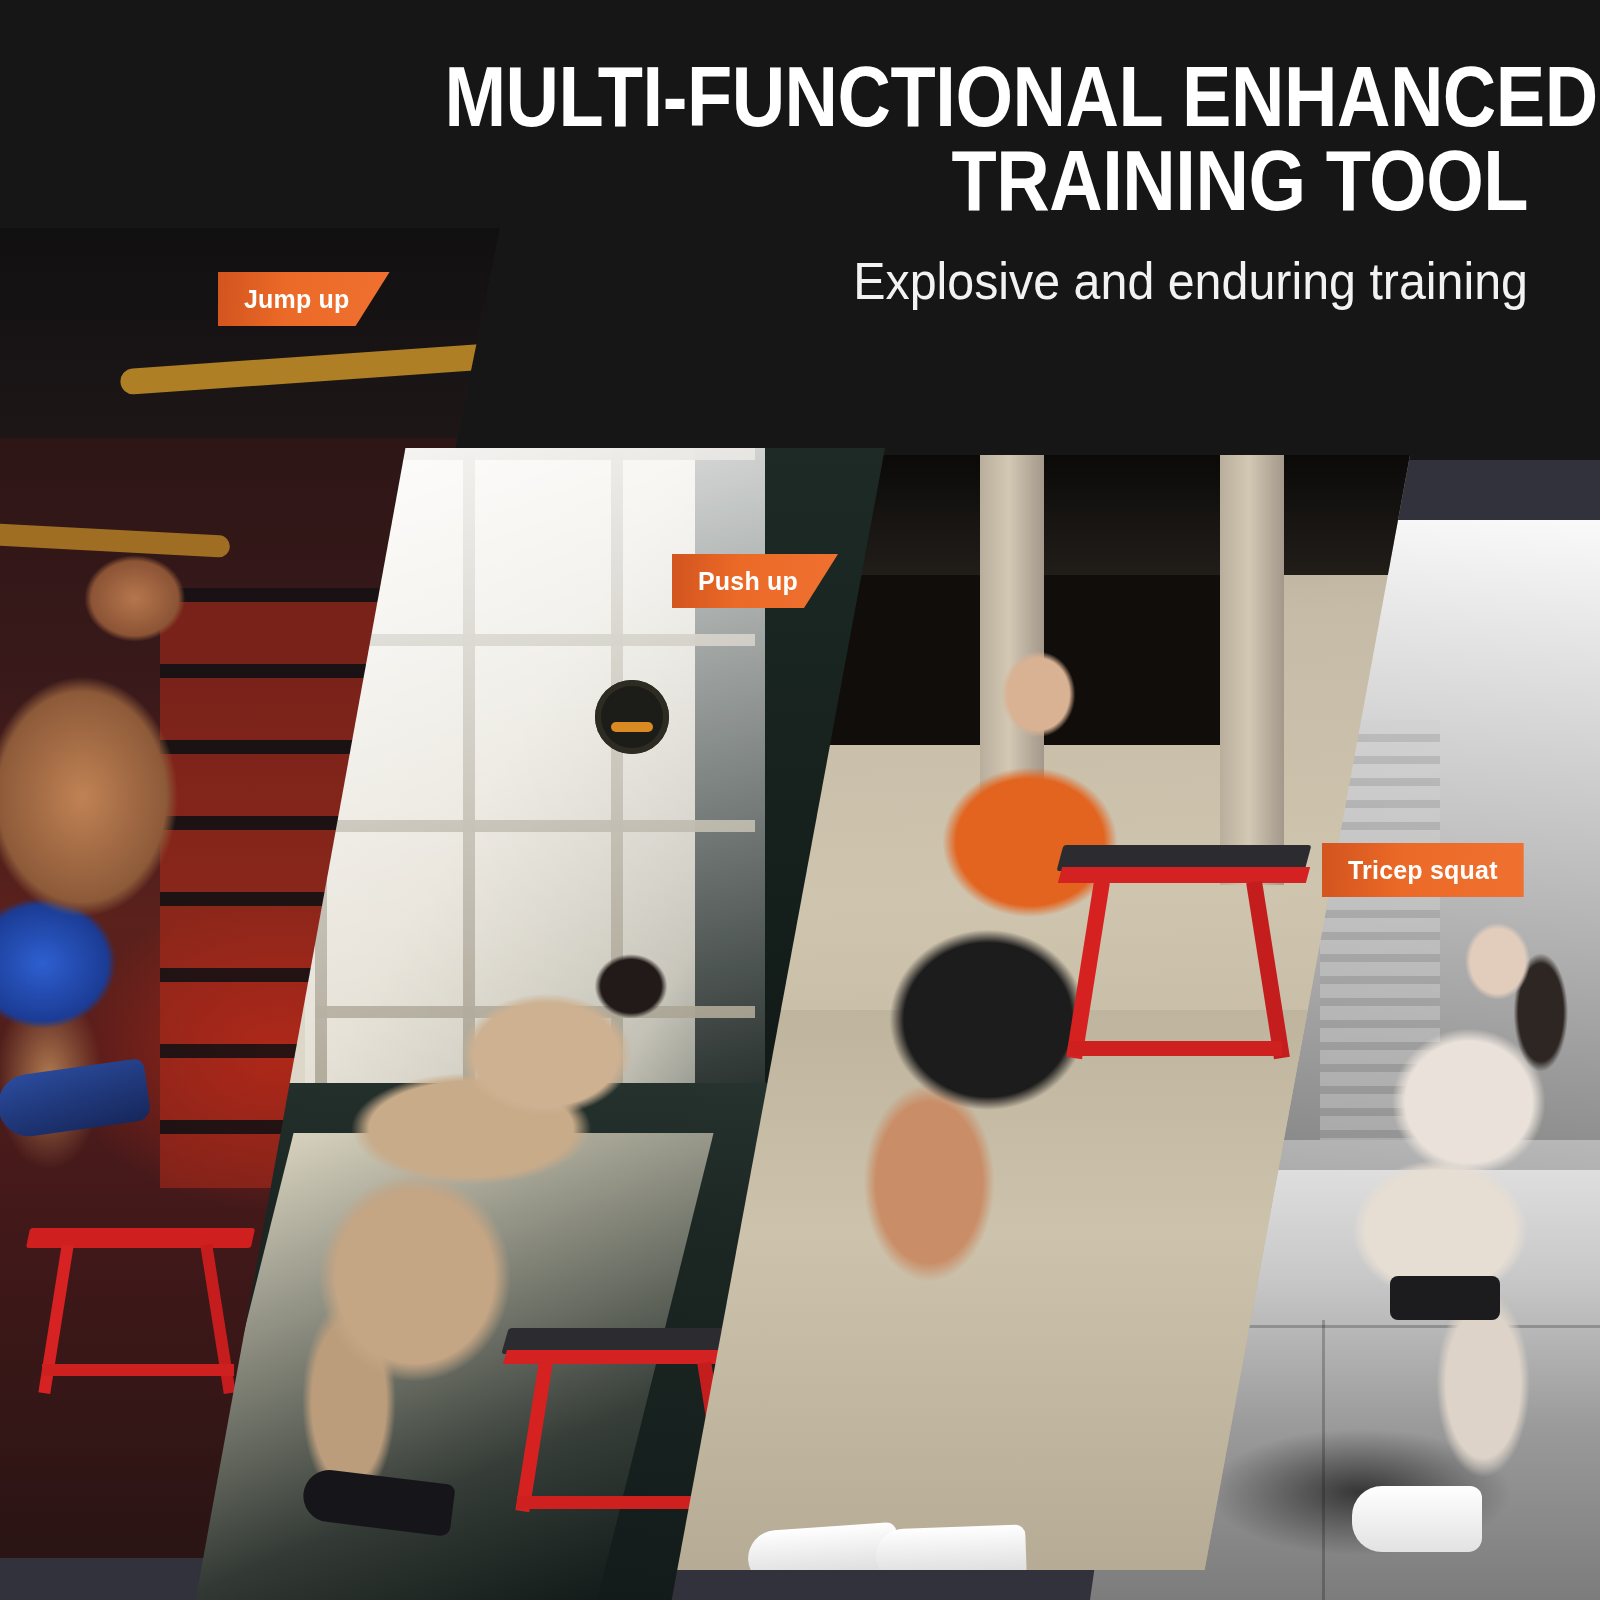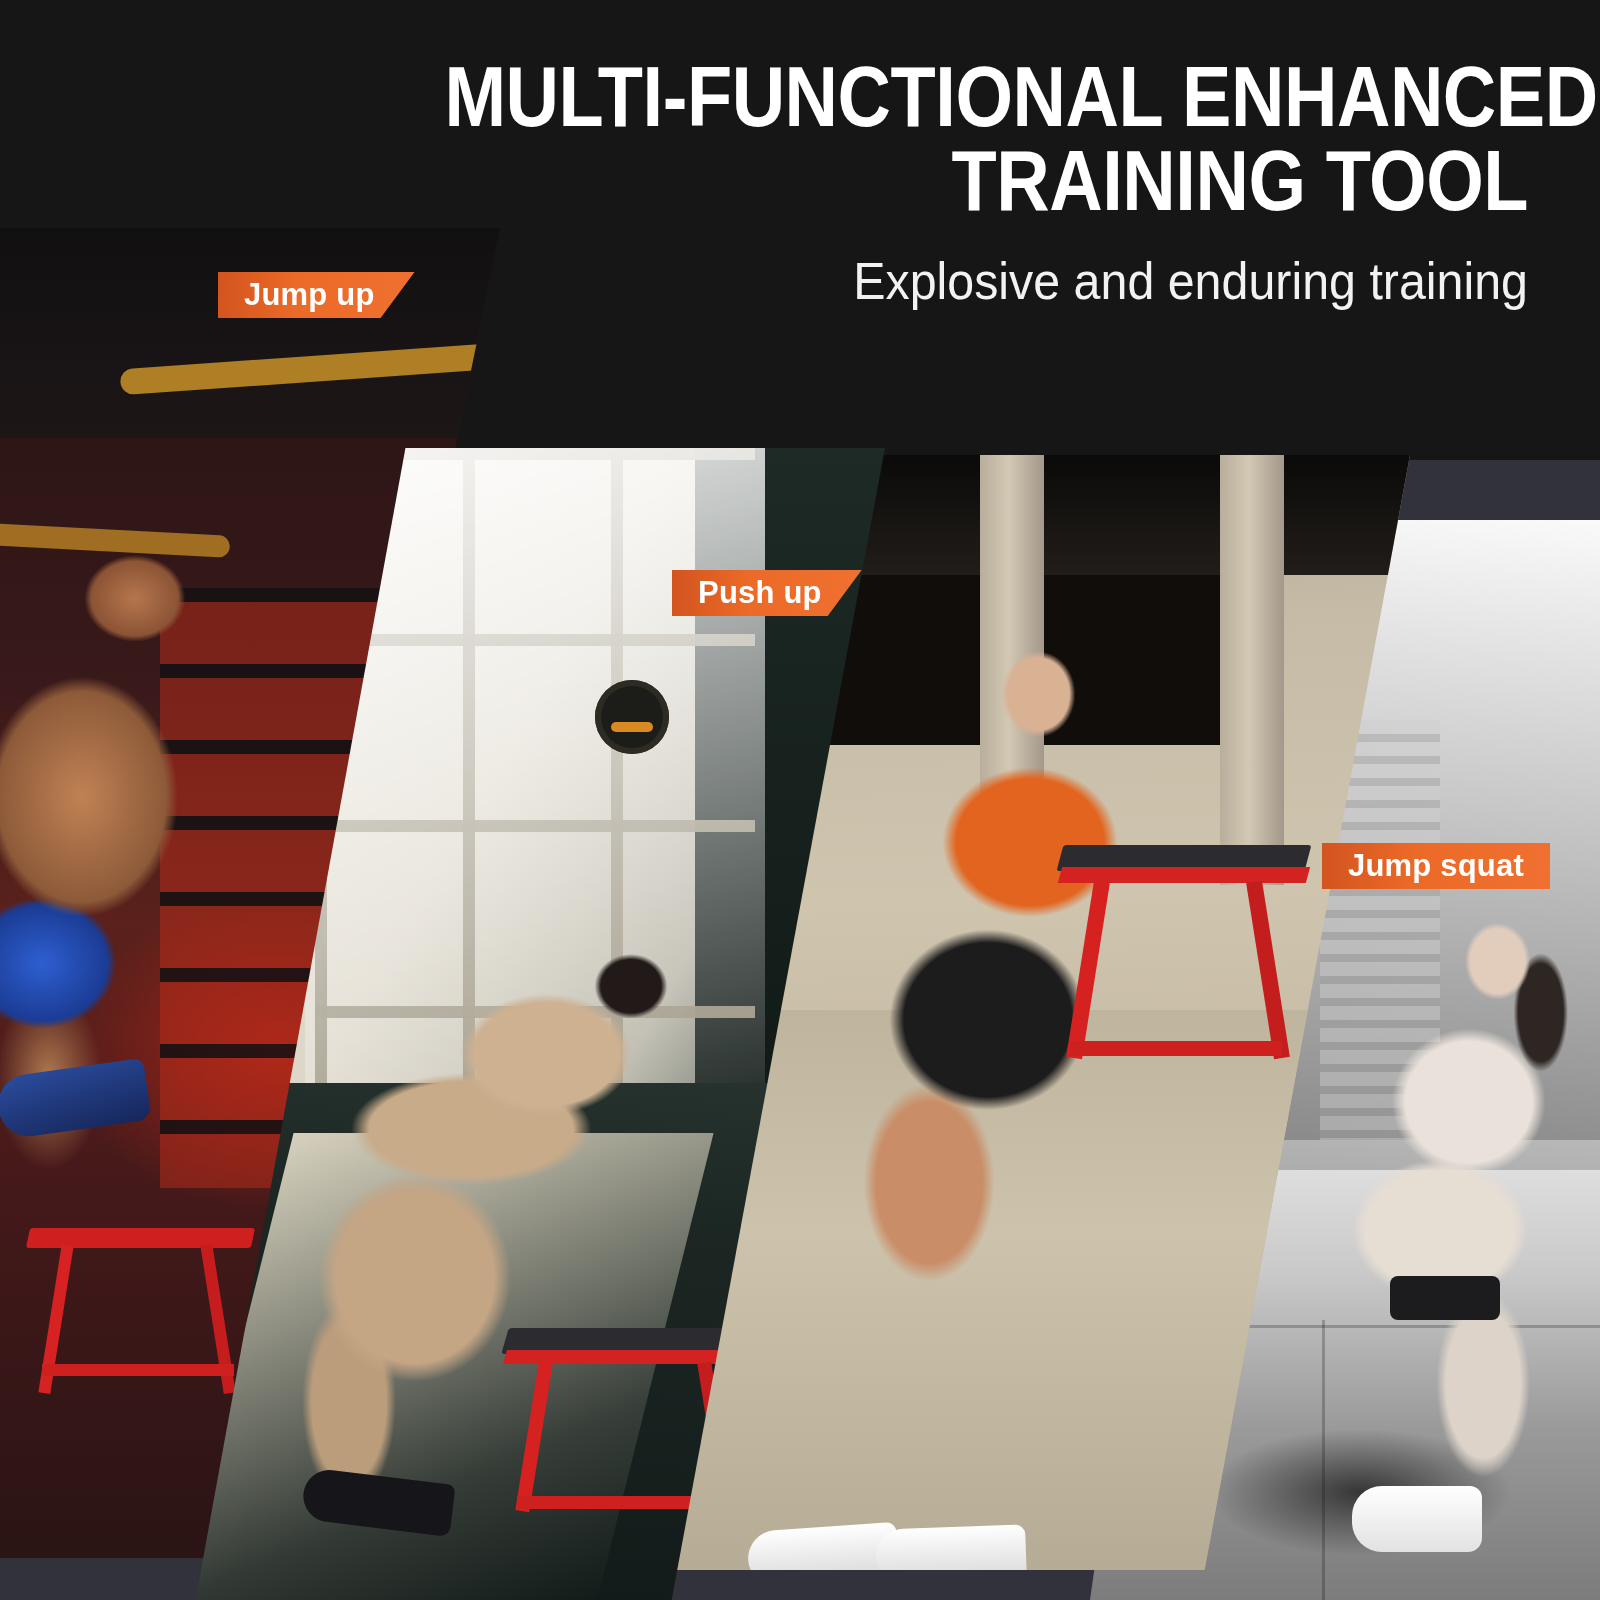--- a/index.html
+++ b/index.html
@@ -337,41 +337,41 @@
     background:#c41d1d;transform:rotate(-9deg);
   }
   #panel-split .box .br{
     position:absolute;left:10px;top:188px;width:214px;height:14px;background:#cf2020;
   }
 
   
   .badge{
     position:absolute;
     display:flex;align-items:center;
-    height:46px;
+    height:54px;
     padding:0 40px 0 26px;
     color:#ffffff;
     font-weight:bold;
-    font-size:31px;
+    font-size:25px;
     letter-spacing:0.2px;
     white-space:nowrap;
     z-index:40;
   }
   .badge .badge-fill{
     position:absolute;left:0;top:0;width:100%;height:100%;
     background:linear-gradient(92deg,#d2541f 0%,#ec6a27 40%,#ef7030 100%);
     clip-path:polygon(0 0, 100% 0, calc(100% - 34px) 100%, 0 100%);
     z-index:-1;
   }
   .badge .badge-fill.flush-right{
     clip-path:polygon(0 0, 100% 0, 100% 100%, 0 100%);
   }
 
   #badge-jump   { left:218px;  top:272px; }
-  #badge-push   { left:672px;  top:570px; }
+  #badge-push   { left:672px;  top:554px; }
   #badge-tricep { left:1170px; top:508px; }
   #badge-split  { left:1322px; top:843px; padding-right:26px;}
 
 </style>
 </head>
 <body>
 
 <div id="poster">
 
   <div class="panel" id="panel-jump">
@@ -467,16 +467,16 @@
   </div>
 
   <div class="badge" id="badge-push">
     <span class="badge-fill"></span>
     <span>Push up</span>
   </div>
 
 
   <div class="badge" id="badge-split">
     <span class="badge-fill flush-right"></span>
-    <span>Jump squat</span>
+    <span>Tricep squat</span>
   </div>
 
 </div>
 
 </body></html>

